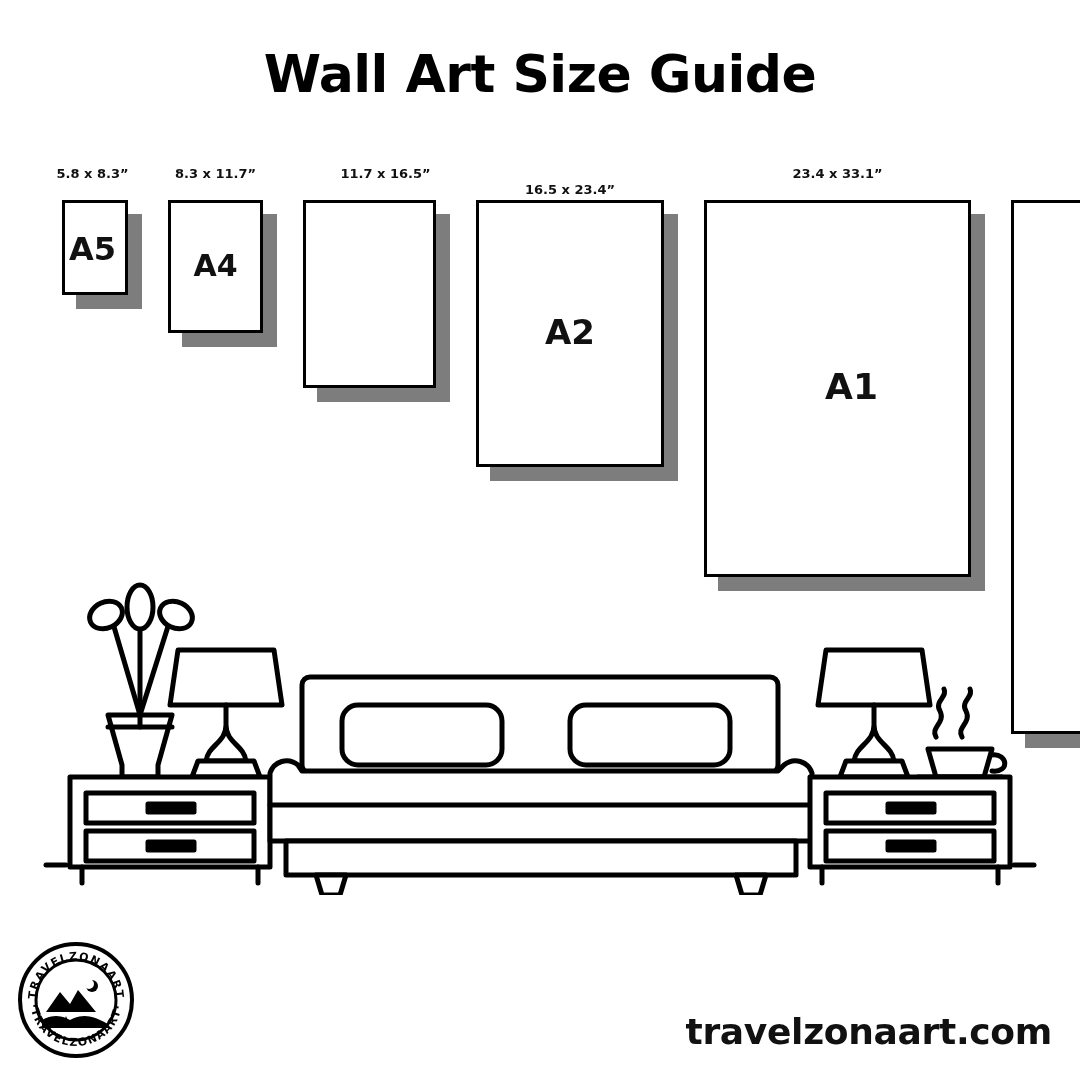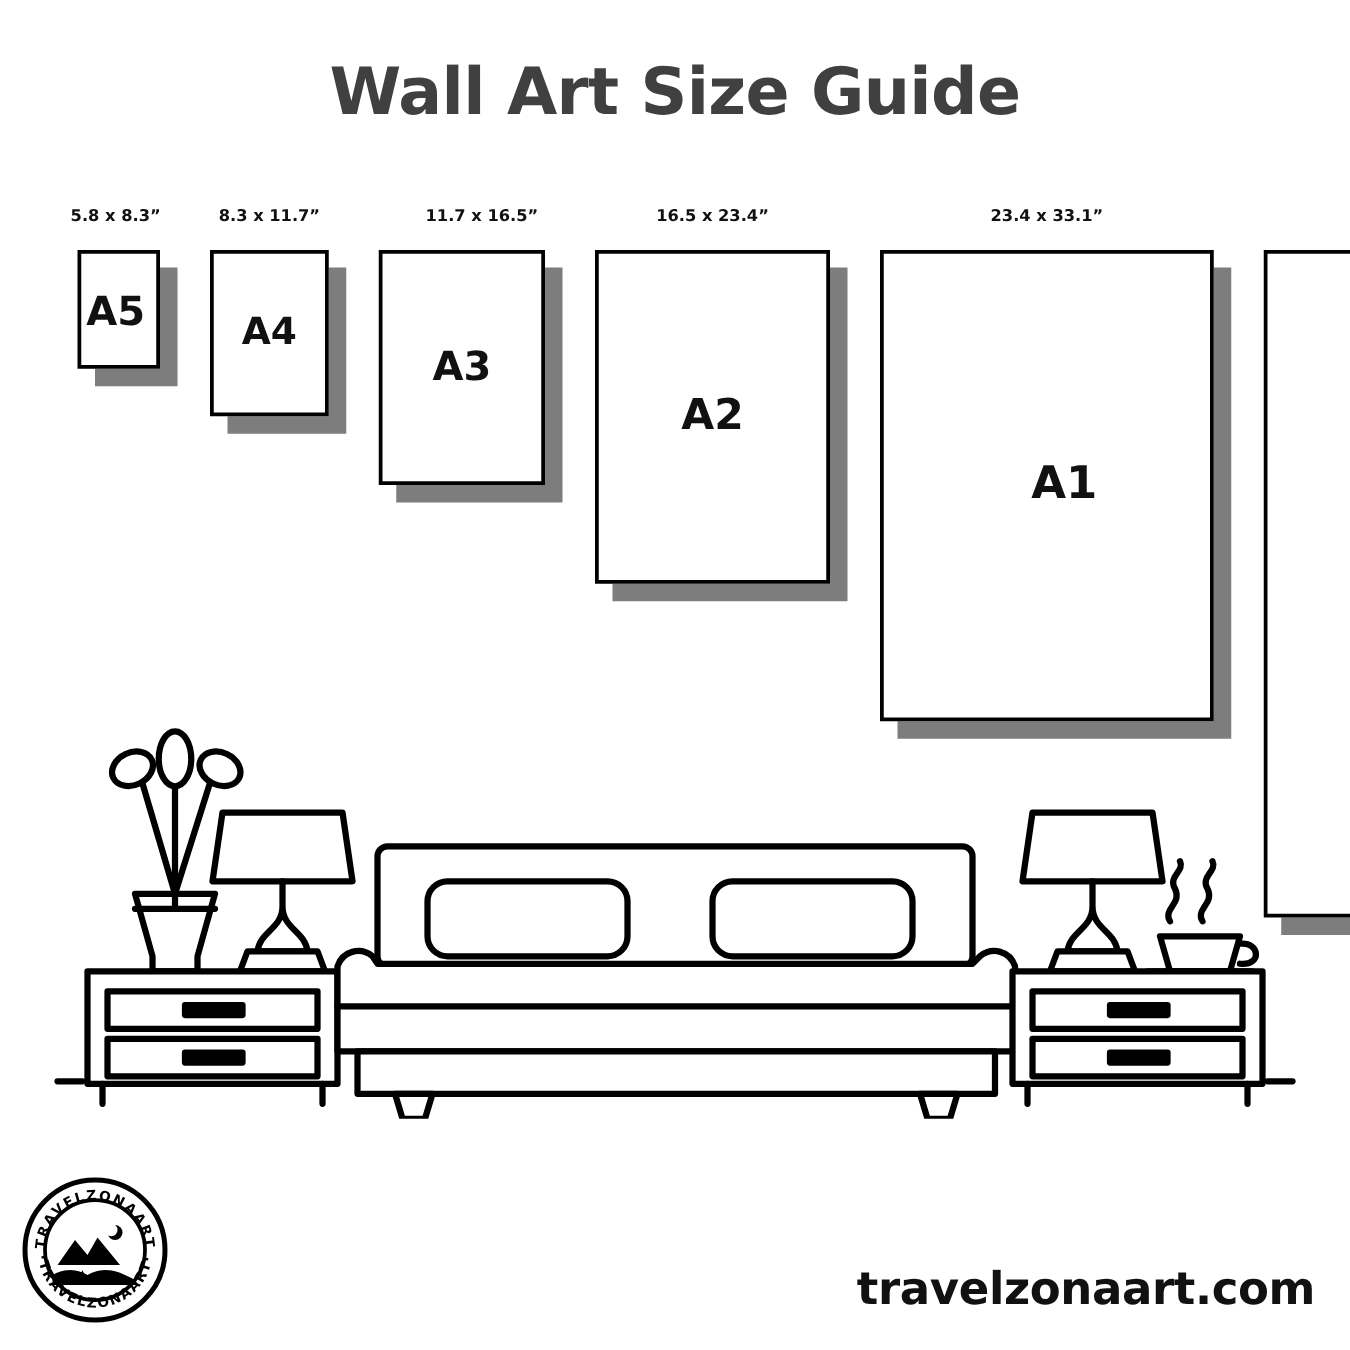--- a/index.html
+++ b/index.html
@@ -19,21 +19,21 @@
   
   #page-title {
     position: absolute;
     top: 44px;
     left: 0;
     width: 1080px;
     text-align: center;
     font-size: 52px;
     font-weight: bold;
     letter-spacing: -0.5px;
-    color: #404040;
+    color: #000000;
   }
 
   
   #size-chart {
     position: absolute;
     left: 0;
     top: 0;
     width: 1080px;
     height: 620px;
   }
@@ -112,24 +112,23 @@
     <div class="frame-group" style="left: 168px; top: 166px; width: 95px; height: 181px;">
       <div class="frame-dim" style="top: 0px;">8.3 x 11.7”</div>
       <div class="frame-shadow" style="background: rgb(125, 125, 125); left: 14px; top: 48px; width: 95px; height: 133px;"></div>
       <div class="frame-box" style="left: 0px; top: 34px; width: 95px; height: 133px; border-color: rgb(0, 0, 0); background: rgb(255, 255, 255);"></div>
       <div class="frame-label" style="top: 81.9px; font-size: 30px;">A4</div>
     </div>
     <div class="frame-group" style="left: 303px; top: 166px; width: 133px; height: 236px;">
       <div class="frame-dim" style="top: 0px; margin-left: 16px;">11.7 x 16.5”</div>
       <div class="frame-shadow" style="background: rgb(125, 125, 125); left: 14px; top: 48px; width: 133px; height: 188px;"></div>
       <div class="frame-box" style="left: 0px; top: 34px; width: 133px; height: 188px; border-color: rgb(0, 0, 0); background: rgb(255, 255, 255);"></div>
-      <div class="frame-label" style="top: 108.16px; font-size: 32px;">A3</div>
     </div>
     <div class="frame-group" style="left: 476px; top: 166px; width: 188px; height: 315px;">
-      <div class="frame-dim" style="top: 0px;">16.5 x 23.4”</div>
+      <div class="frame-dim" style="top: 16px;">16.5 x 23.4”</div>
       <div class="frame-shadow" style="background: rgb(125, 125, 125); left: 14px; top: 48px; width: 188px; height: 267px;"></div>
       <div class="frame-box" style="left: 0px; top: 34px; width: 188px; height: 267px; border-color: rgb(0, 0, 0); background: rgb(255, 255, 255);"></div>
       <div class="frame-label" style="top: 146.42px; font-size: 34px;">A2</div>
     </div>
     <div class="frame-group" style="left: 704px; top: 166px; width: 267px; height: 425px;">
       <div class="frame-dim" style="top: 0px;">23.4 x 33.1”</div>
       <div class="frame-shadow" style="background: rgb(125, 125, 125); left: 14px; top: 48px; width: 267px; height: 377px;"></div>
       <div class="frame-box" style="left: 0px; top: 34px; width: 267px; height: 377px; border-color: rgb(0, 0, 0); background: rgb(255, 255, 255);"></div>
       <div class="frame-label" style="top: 200.18px; font-size: 36px; padding-left: 14px;">A1</div>
     </div>

